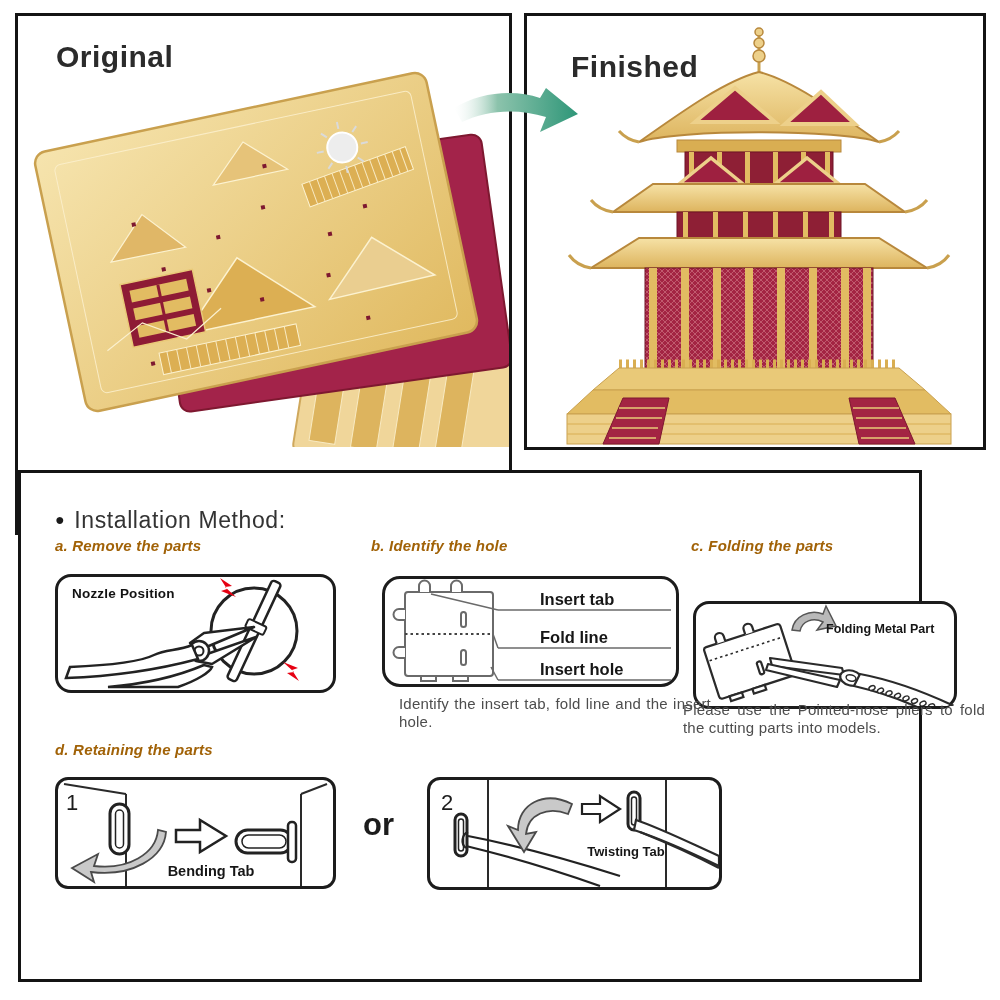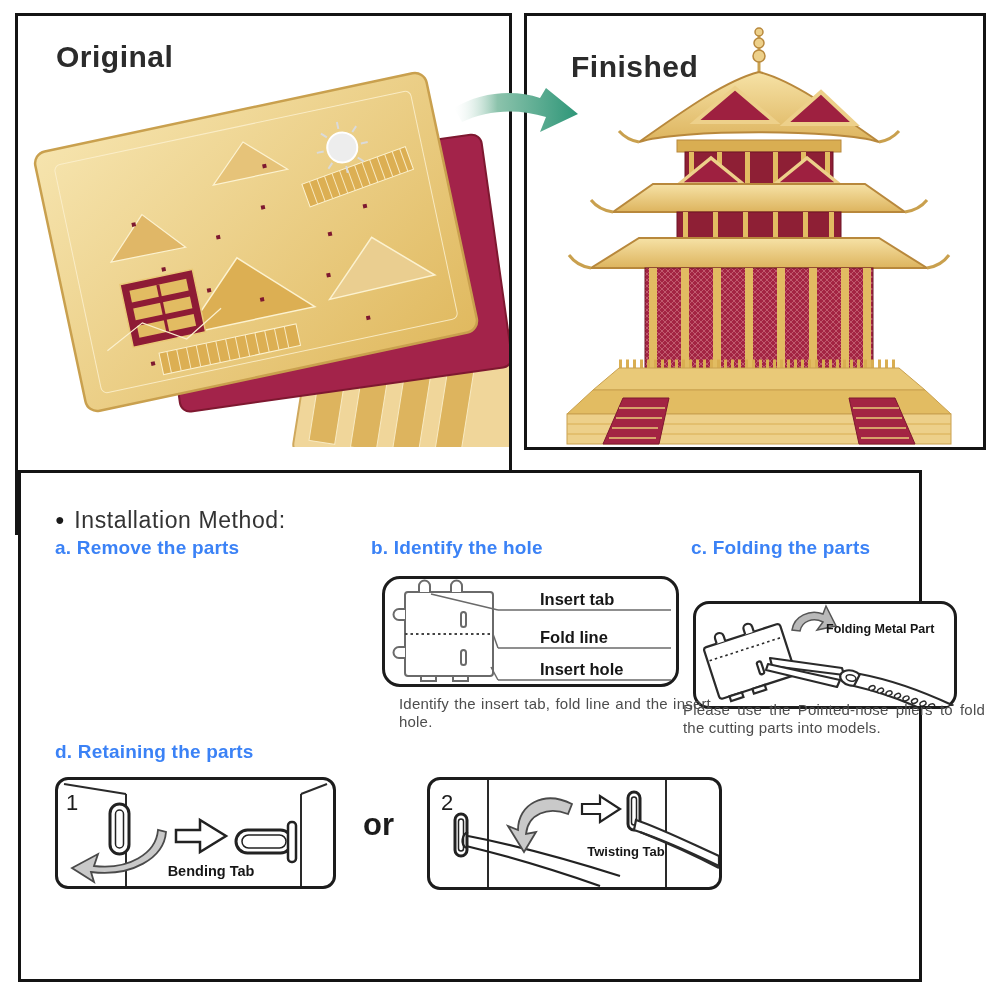--- a/index.html
+++ b/index.html
@@ -14,21 +14,21 @@
   #panel-instructions{left:18px;top:470px;width:904px;height:512px;}
   .panel-art{position:absolute;left:0;top:0;}
   .panel-label{position:absolute;font-size:30px;font-weight:700;color:#2b2b2b;letter-spacing:.5px;z-index:4;}
   #label-original{left:38px;top:24px;}
   #label-finished{left:44px;top:34px;}
   #green-arrow{position:absolute;left:452px;top:84px;width:134px;height:62px;z-index:6;}
 
   
   #ins-title{position:absolute;left:34px;top:34px;font-size:23px;font-weight:400;color:#333;letter-spacing:.6px;}
   #ins-title .bullet{font-size:16px;margin-right:9px;position:relative;top:-3px;color:#1a1a1a;}
-  .sec-heading{position:absolute;font-size:19px;font-weight:700;color:#3b82f6;letter-spacing:.2px;white-space:nowrap;}
+  .sec-heading{position:absolute;font-size:15px;font-weight:700;color:#a16207;letter-spacing:.2px;white-space:nowrap;font-style:italic;}
   #head-a{left:34px;top:64px;}
   #head-b{left:350px;top:64px;}
   #head-c{left:670px;top:64px;}
   #head-d{left:34px;top:268px;}
   .diagram{position:absolute;border:3px solid #1c1c1c;border-radius:16px;background:#fff;box-sizing:border-box;}
   #dia-a{left:34px;top:101px;width:281px;height:119px;}
   #dia-b{left:361px;top:103px;width:297px;height:111px;border-radius:18px;}
   #dia-c{left:672px;top:103px;width:264px;height:108px;margin-top:25px;}
   #dia-d1{left:34px;top:304px;width:281px;height:112px;border-radius:13px;}
   #dia-d2{left:406px;top:304px;width:295px;height:113px;border-radius:13px;}
@@ -205,20 +205,40 @@
 <div class="panel" id="panel-instructions">
 
   <div id="ins-title">
     <span class="bullet">●</span><span>Installation Method:</span>
   </div>
 
   <div class="sec-heading" id="head-a">a. Remove the parts</div>
   <div class="sec-heading" id="head-b">b. Identify the hole</div>
   <div class="sec-heading" id="head-c">c. Folding the parts</div>
 
+  <div class="diagram" id="dia-a">
+    <span id="nozzle-label">Nozzle Position</span>
+    <svg width="275" height="113" viewBox="0 0 275 113">
+      <circle cx="196" cy="54" r="43" fill="none" stroke="#222" stroke-width="3"></circle>
+      <g transform="rotate(25 196 54)">
+        <rect x="191" y="0" width="10" height="108" rx="3" fill="#fff" stroke="#222" stroke-width="2.5"></rect>
+        <rect x="186" y="45" width="20" height="9" rx="2" fill="#fff" stroke="#222" stroke-width="2"></rect>
+      </g>
+      <g fill="#E60012">
+        <path transform="translate(160,1)" d="M2,0 L14,8 L7,9 L18,19 L3,13 L9,11 Z"></path>
+        <path transform="translate(243,104) rotate(180)" d="M2,0 L14,8 L7,9 L18,19 L3,13 L9,11 Z"></path>
+      </g>
+      <path d="M196,50 L146,56 L132,66 L146,71 Z" fill="#fff" stroke="#222" stroke-width="2.5" stroke-linejoin="round"></path>
+      <path d="M198,60 L152,76 L138,84 L154,87 Z" fill="#fff" stroke="#222" stroke-width="2.5" stroke-linejoin="round"></path>
+      <circle cx="141" cy="74" r="10" fill="#fff" stroke="#222" stroke-width="2.5"></circle>
+      <circle cx="141" cy="74" r="4.5" fill="none" stroke="#222" stroke-width="2"></circle>
+      <path d="M134,68 C120,74 108,72 96,78 C84,84 60,88 12,90 L8,101 C66,99 110,90 140,82 Z" fill="#fff" stroke="#222" stroke-width="2.5"></path>
+      <path d="M146,88 C118,100 86,107 50,110 L120,110 C140,103 152,95 154,90 Z" fill="#fff" stroke="#222" stroke-width="2.5"></path>
+    </svg>
+  </div>
 
   <div class="diagram" id="dia-b">
     <svg width="291" height="105" viewBox="0 0 291 105">
       <g fill="#fff" stroke="#6a6a6a" stroke-width="2">
         <rect x="20" y="13" width="88" height="84" rx="3"></rect>
         <path d="M34,13 v-6 a5.5,5.5 0 0 1 11,0 v6" fill="#fff"></path>
         <path d="M66,13 v-6 a5.5,5.5 0 0 1 11,0 v6" fill="#fff"></path>
         <path d="M20,30 h-6 a5.5,5.5 0 0 0 0,11 h6" fill="#fff"></path>
         <path d="M20,68 h-6 a5.5,5.5 0 0 0 0,11 h6" fill="#fff"></path>
         <rect x="76" y="33" width="5" height="15" rx="2.5"></rect>

